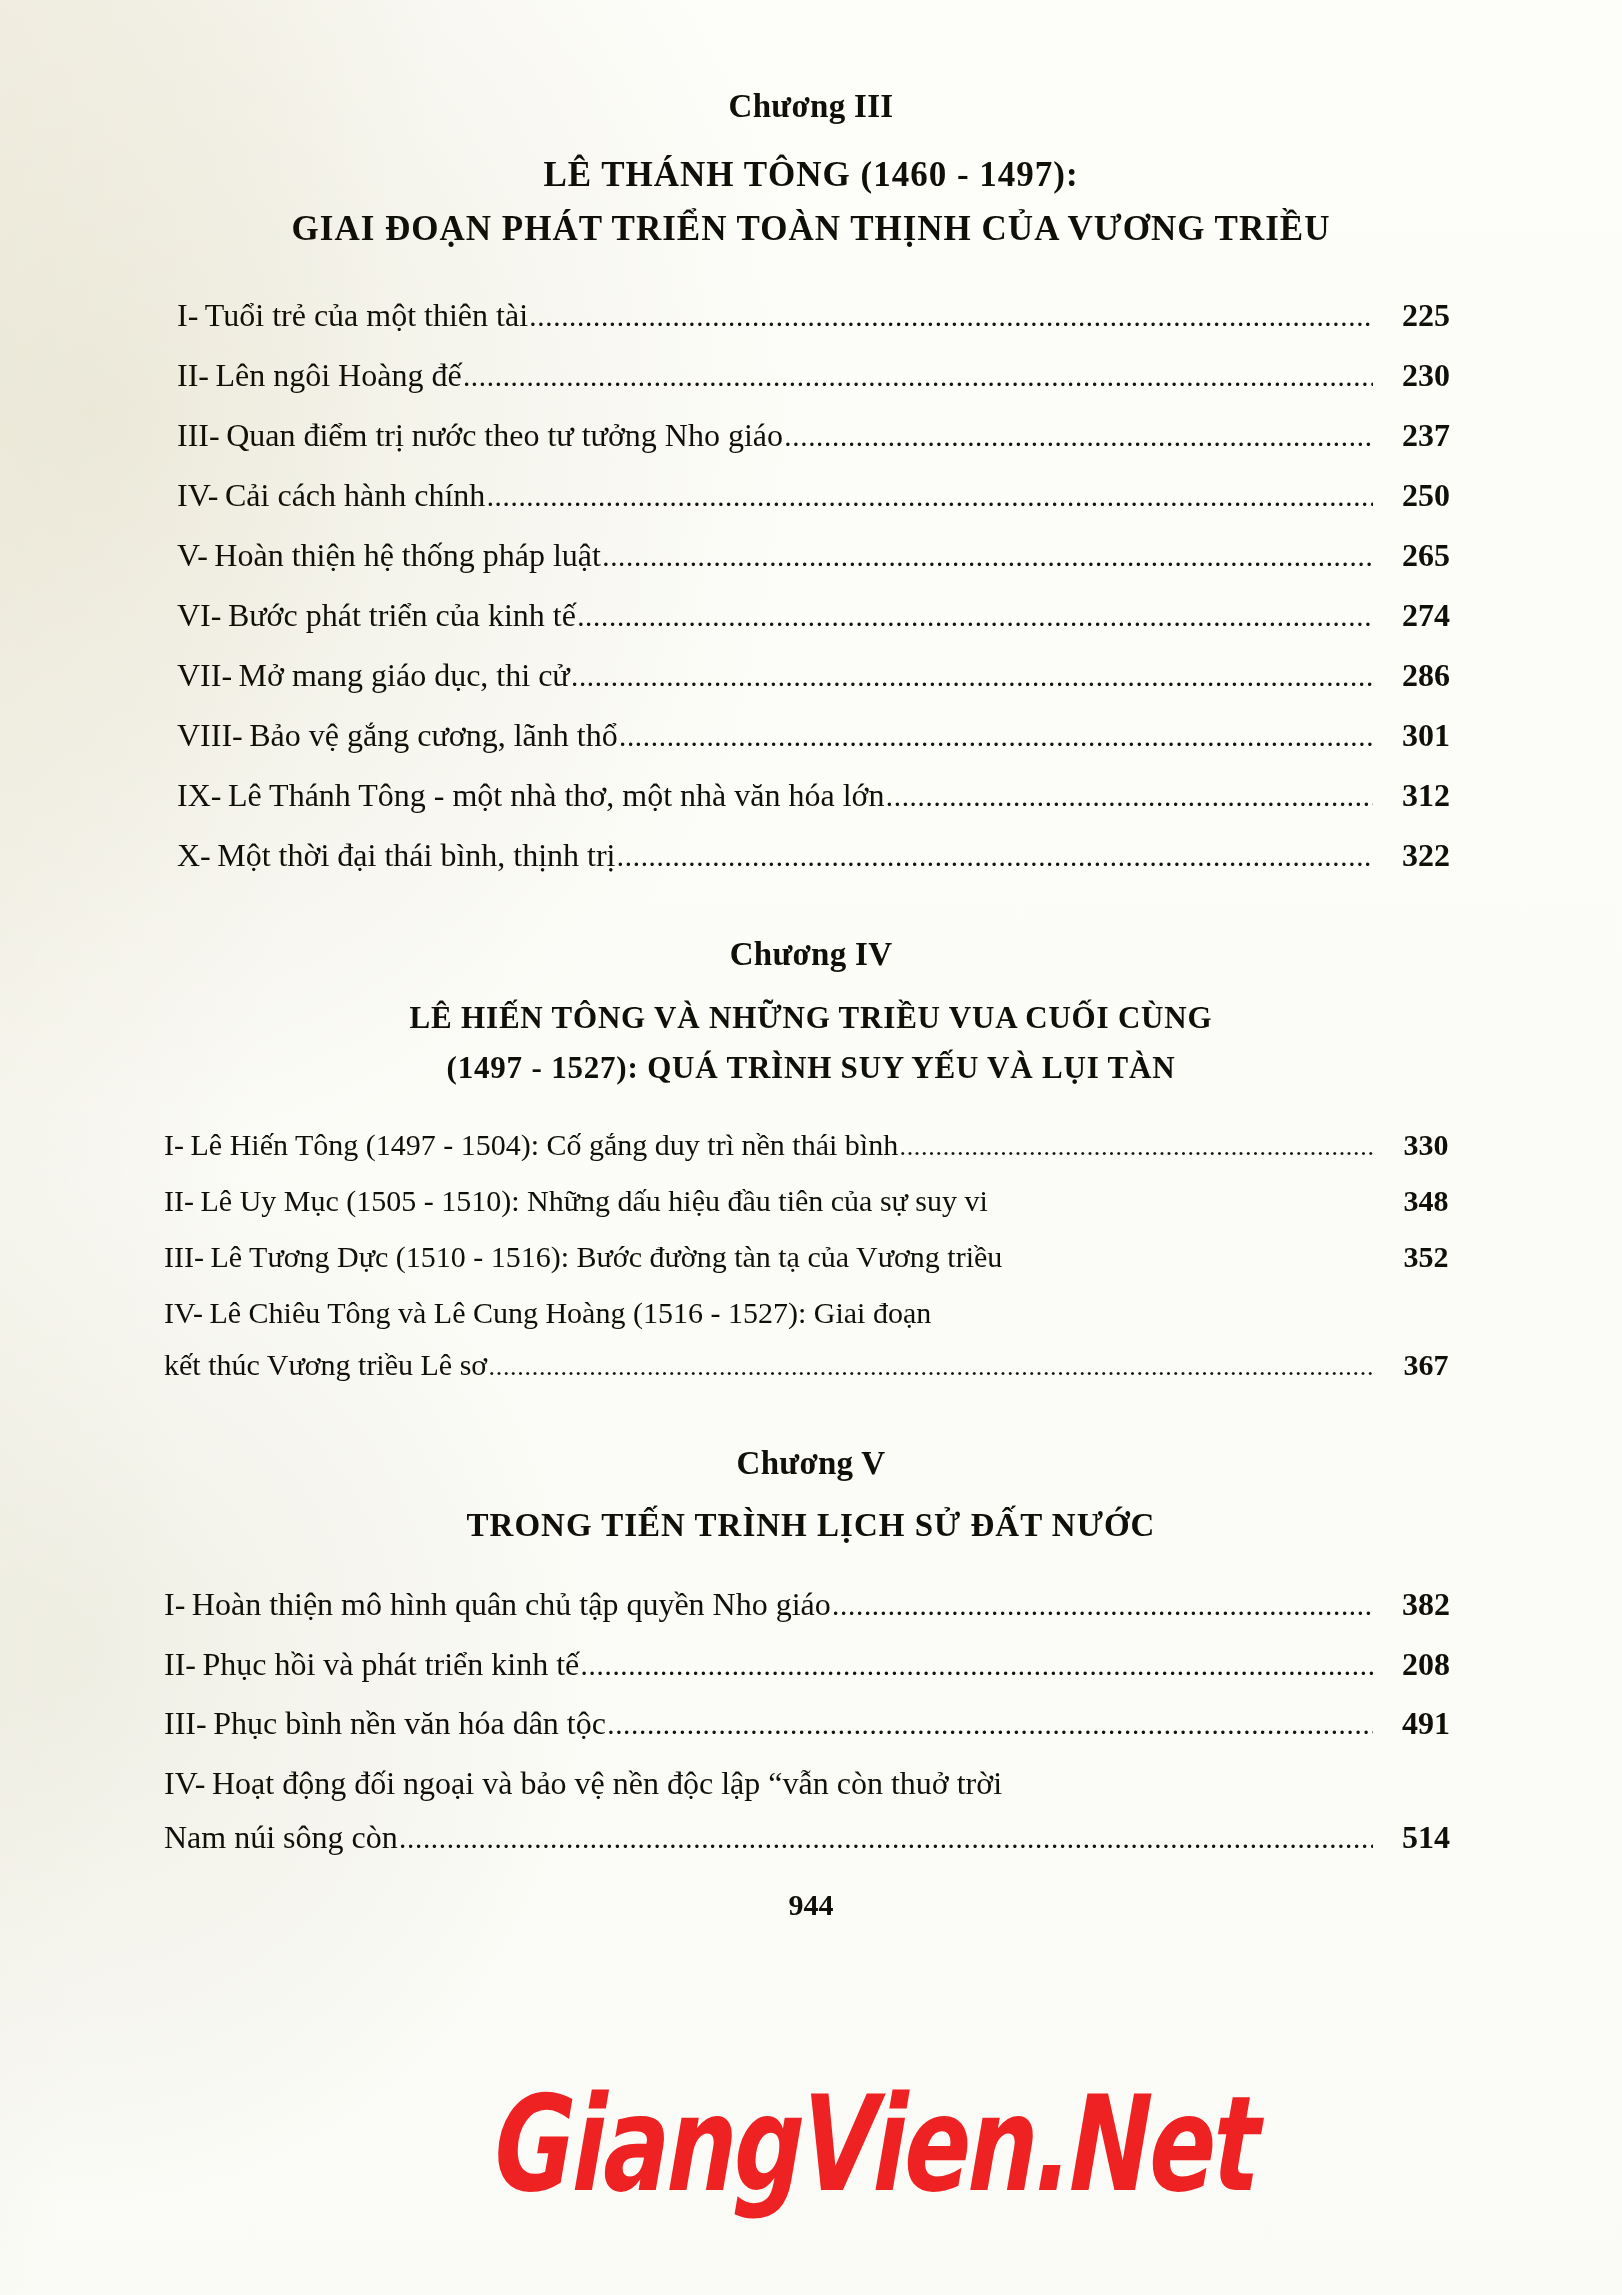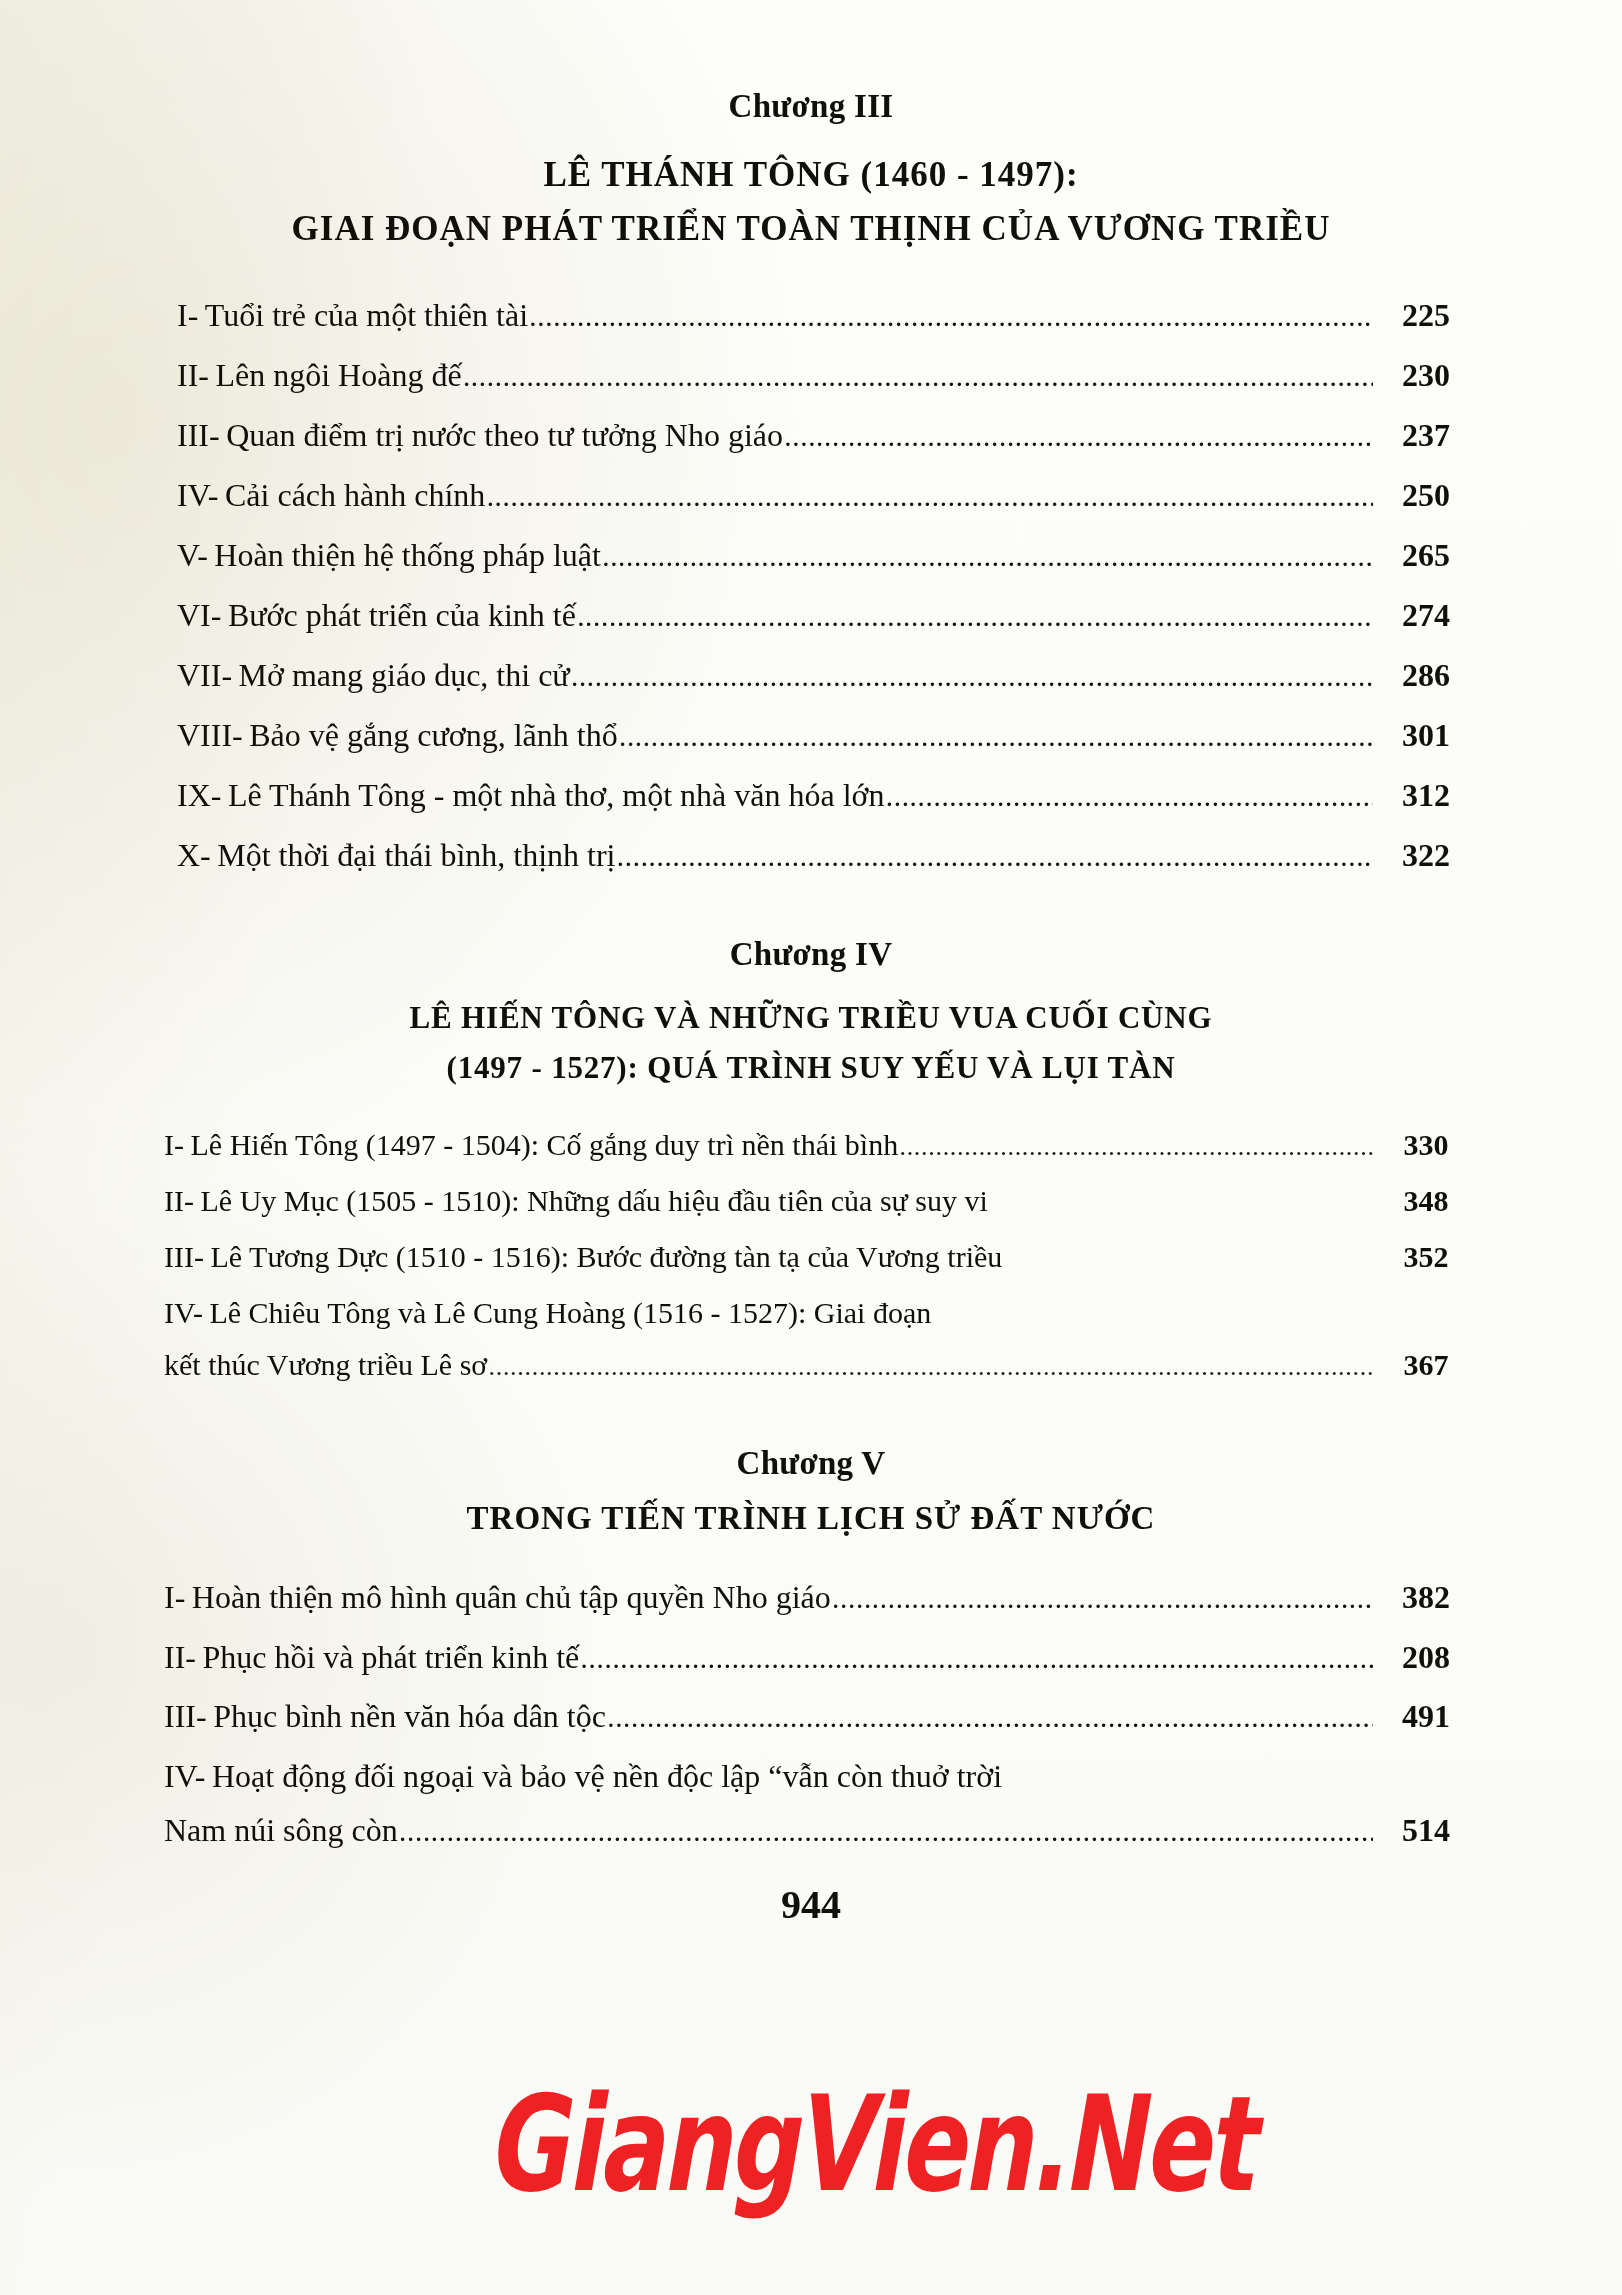--- a/index.html
+++ b/index.html
@@ -99,21 +99,21 @@
   
   .toc-cont {
     display: flex;
     align-items: baseline;
     font-size: 32px;
     line-height: 1.0;
   }
 
   .page-folio {
     text-align: center;
-    font-size: 40px;
+    font-size: 30px;
     font-weight: bold;
   }
 
   
   #watermark {
     position: absolute;
     z-index: 5;
     font-family: "DejaVu Sans", sans-serif;
     font-weight: bold;
     font-style: italic;
@@ -251,21 +251,21 @@
       <div class="toc-cont" style="margin-top:22px; font-size:30px;">
         <span class="toc-label">kết thúc Vương triều Lê sơ</span>
         <span class="leader" style="font-size:26px;"></span>
         <span class="toc-page" style="font-size:30px;">367</span>
       </div>
 
     </div>
 
     <div class="chapter-head" style="padding-top:65px;">
       <div class="chapter-label">Chương V</div>
-      <div class="chapter-title-line" style="margin-top:15px; font-size:33px;">TRONG TIẾN TRÌNH LỊCH SỬ ĐẤT NƯỚC</div>
+      <div class="chapter-title-line" style="margin-top:22px; font-size:33px;">TRONG TIẾN TRÌNH LỊCH SỬ ĐẤT NƯỚC</div>
     </div>
 
     <div class="toc" style="margin:41px 147px 0 164px;">
 
       <div class="toc-row" style="margin-top:0px;">
         <span class="toc-num">I-</span>
         <span class="toc-label">Hoàn thiện mô hình quân chủ tập quyền Nho giáo</span>
         <span class="leader"></span>
         <span class="toc-page">382</span>
       </div>

